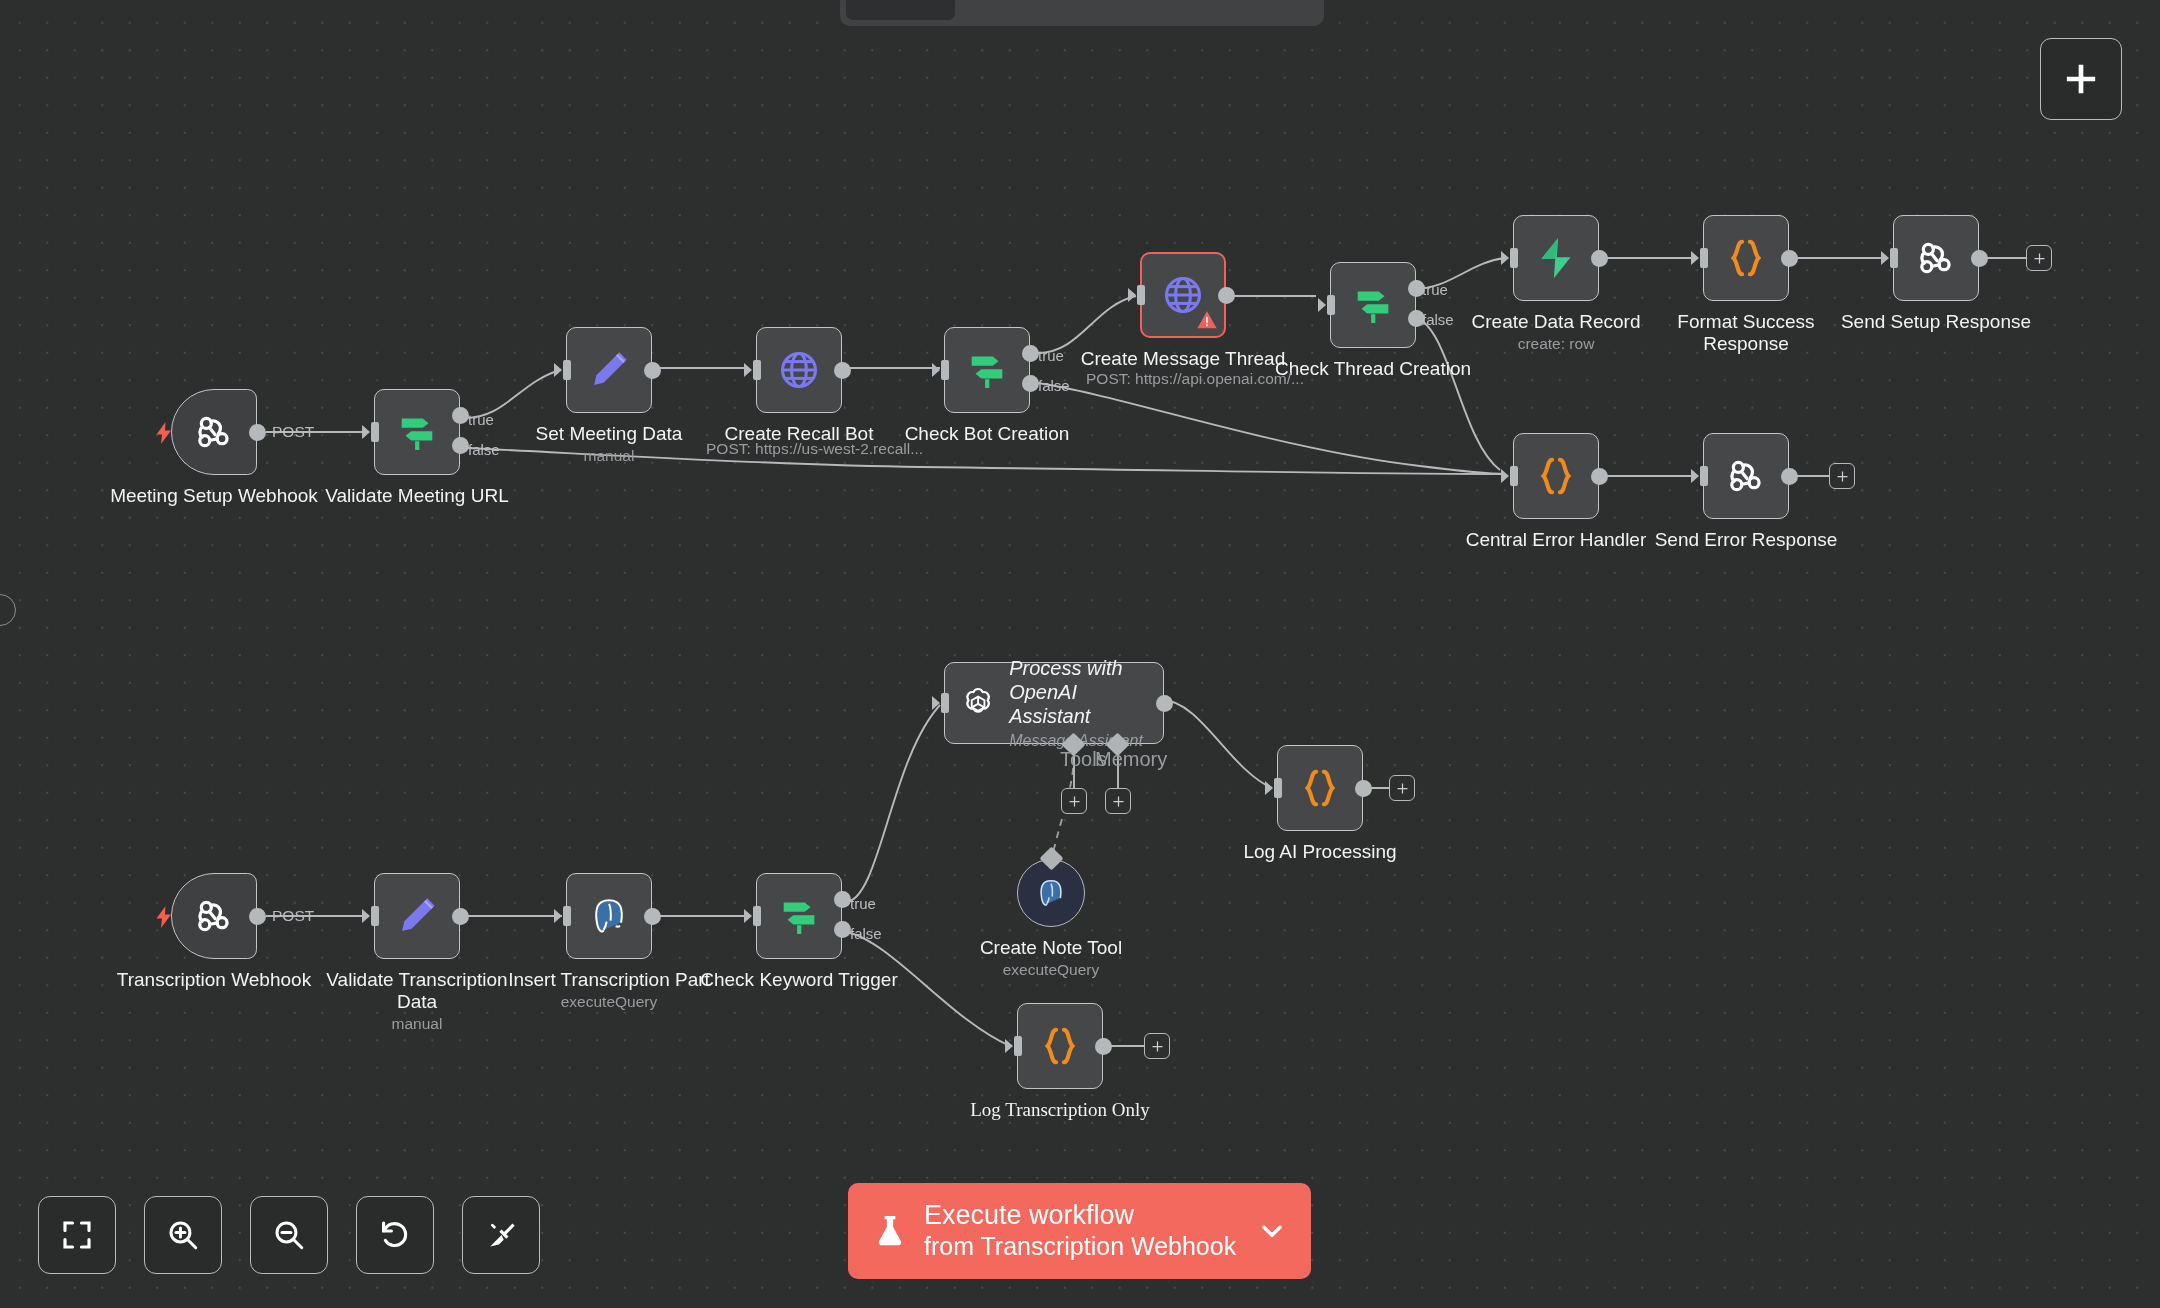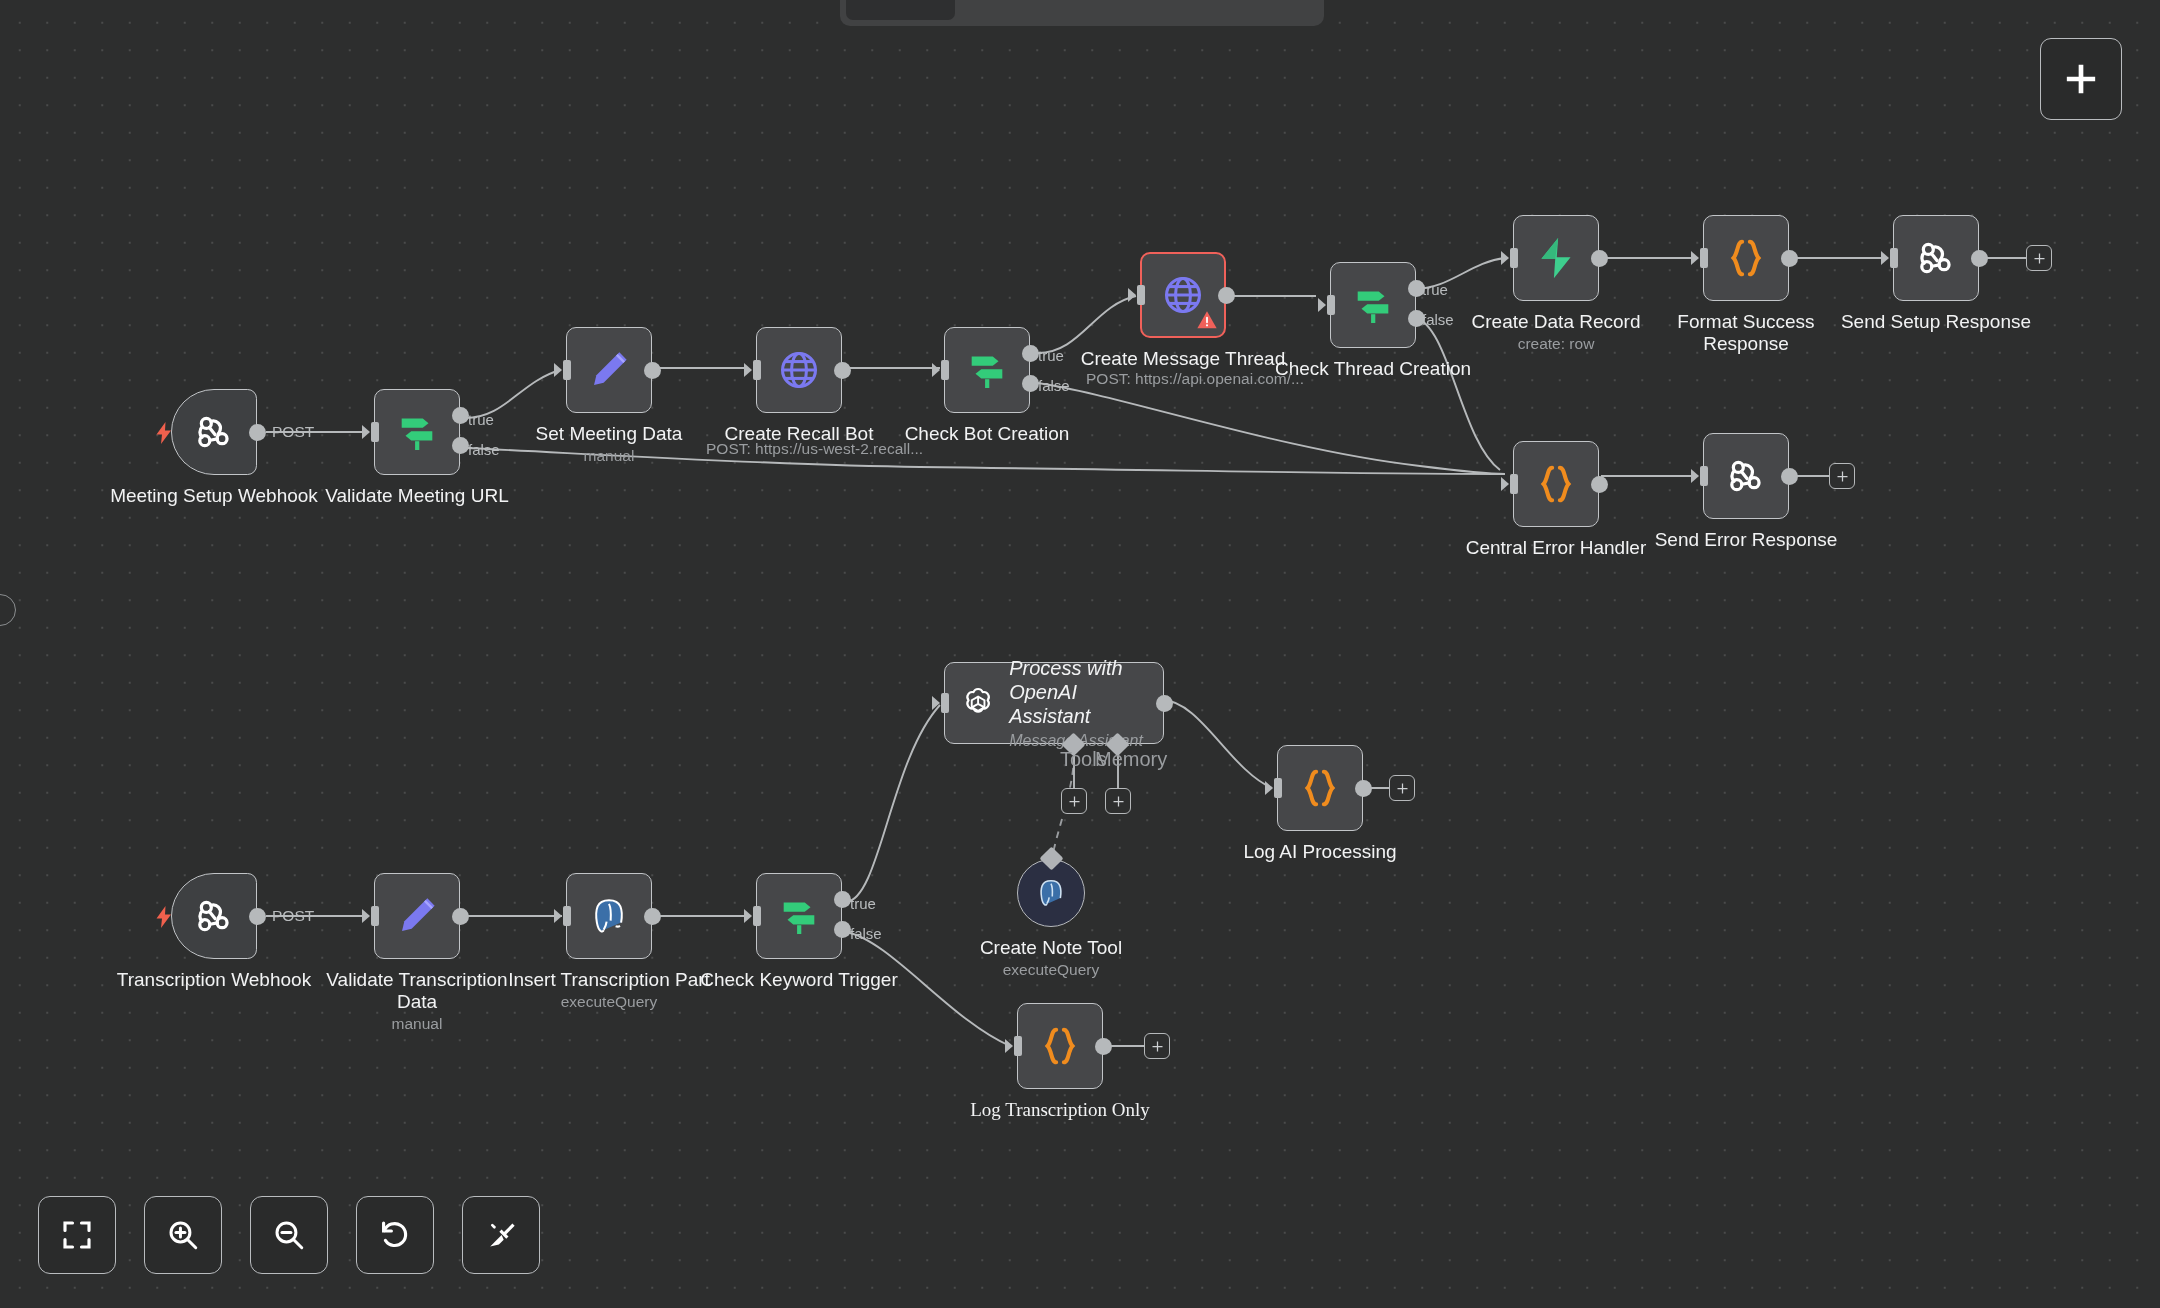--- a/index.html
+++ b/index.html
@@ -415,21 +415,21 @@
     </div>
     <div class="dot-out" style="left:78px; top:35px;"></div>
     <div class="nlabel" style="left:43px;">Send Setup Response</div>
   </div>
   <div class="plus-end" style="left:2026px; top:245px;">
     <svg viewBox="0 0 24 24">
         <path d="M11 4 h2 v7 h7 v2 h-7 v7 h-2 v-7 H4 v-2 h7 z" fill="#cdd0d3"></path>
       </svg>
   </div>
 
-  <div class="node" style="left:1513px; top:433px;margin-top:8px;">
+  <div class="node" style="left:1513px; top:433px;">
     <div class="arrow-in" style="left:-12px; top:33px;">
         <i></i>
         <b></b>
       </div>
     <div class="nbox">
       <svg viewBox="0 0 24 24" width="46" height="46">
         <g fill="none" stroke="#f08c1e" stroke-width="2.1" stroke-linecap="round">
           <path d="M10 3.5 C7.4 3.5 7.8 9.6 5.5 12 C7.8 14.4 7.4 20.5 10 20.5"></path>
           <path d="M14 3.5 C16.6 3.5 16.2 9.6 18.5 12 C16.2 14.4 16.6 20.5 14 20.5"></path>
         </g>
@@ -695,14 +695,26 @@
     </div>
     <div class="tool-btn">
       <svg viewBox="0 0 24 24">
         <path d="M19.6 4.4 L14 10 l-1.6-1.6 -1.5 1.5 4.6 4.6 1.5-1.5 -1.5-1.5 5.6-5.6 z" fill="#fff"></path>
         <path d="M12.4 12 L4.8 19.6 l5.8-1.2 3.2-3.2 z" fill="#fff"></path>
         <path d="M6.2 5.4 l1.4 1.4" stroke="#fff" stroke-width="1.8" stroke-linecap="round"></path>
       </svg>
     </div>
   </div>
 
+  <div id="execute-btn">
+    <svg class="flask" viewBox="0 0 24 24">
+      <path d="M8.4 2 h7.2 v2.1 h-1.5 v5.3 l5.1 9.2 c0.7 1.3 -0.2 2.9 -1.7 2.9 H6.5 c-1.5 0 -2.4-1.6 -1.7-2.9 l5.1-9.2 V4.1 H8.4 z" fill="#ffffff"></path>
+    </svg>
+    <div id="exec-text">
+      <div class="l1">Execute workflow</div>
+      <div class="l2">from Transcription Webhook</div>
+    </div>
+    <svg class="chev" viewBox="0 0 24 24">
+      <path d="M5.6 9 L12 15.4 L18.4 9" fill="none" stroke="#fff" stroke-width="2.8" stroke-linecap="round" stroke-linejoin="round"></path>
+    </svg>
+  </div>
 
 </div>
 
 </body></html>

